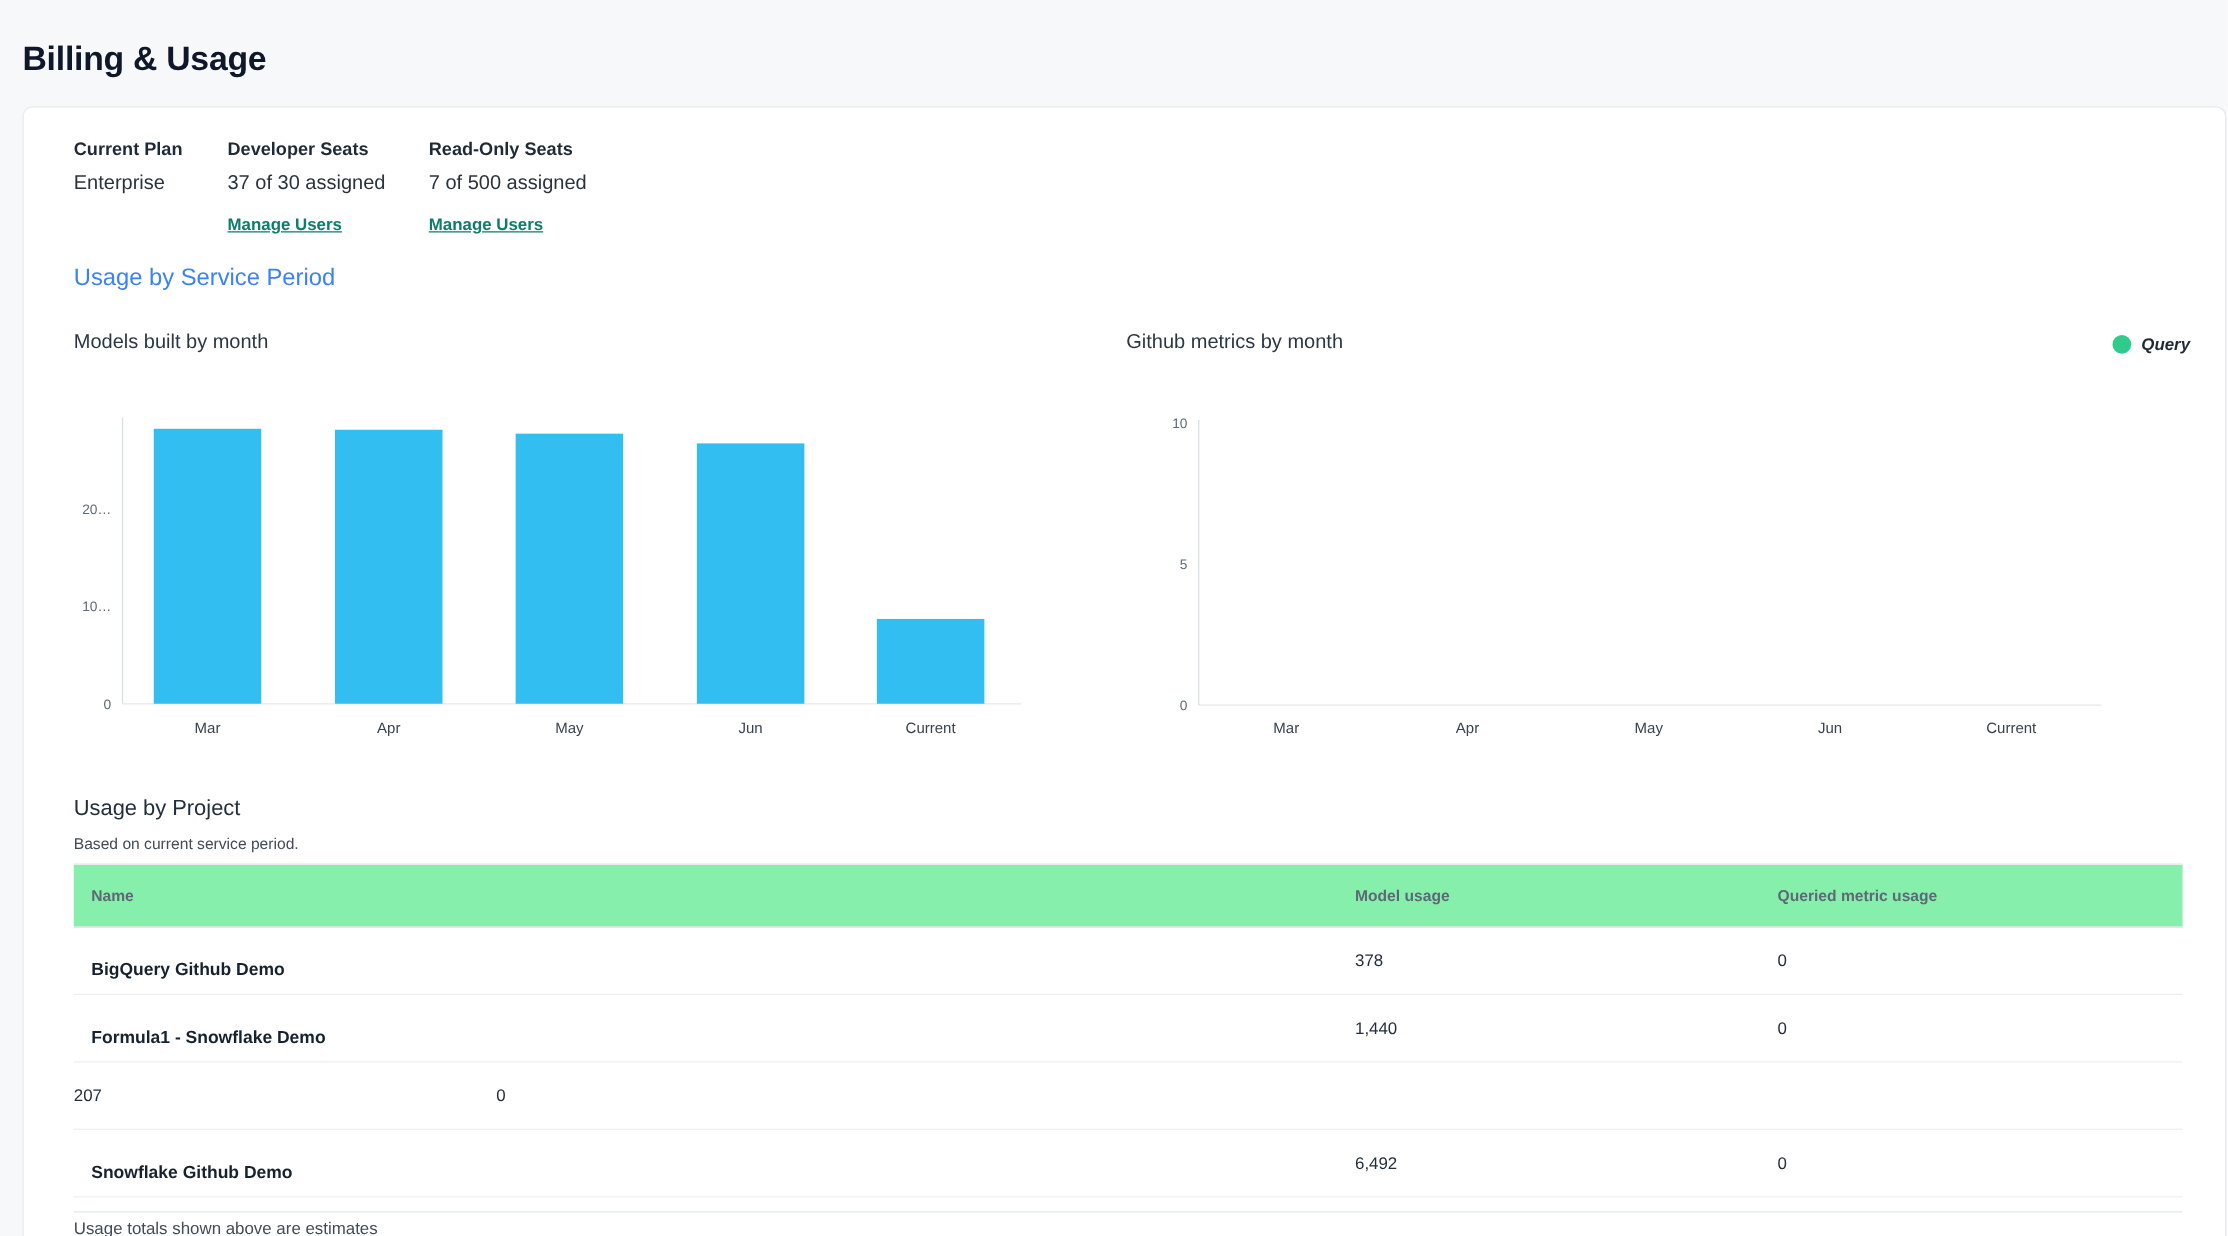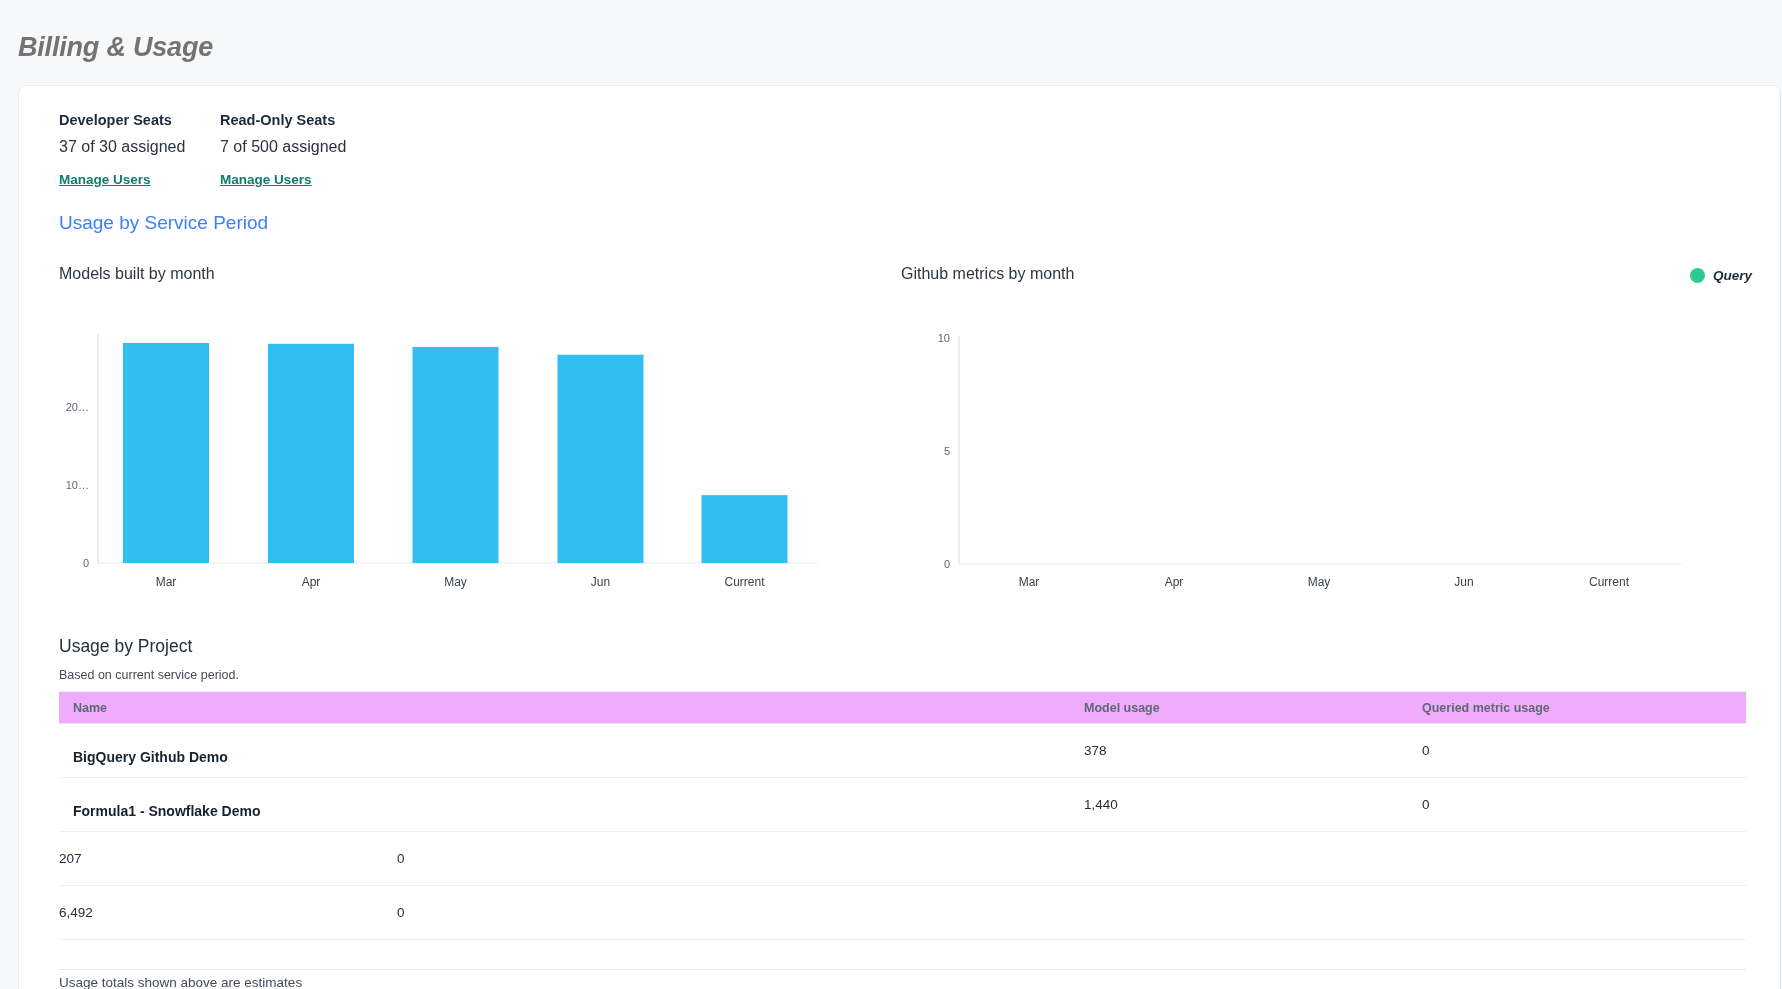--- a/index.html
+++ b/index.html
@@ -3,21 +3,21 @@
 <meta charset="utf-8">
 <style>
   html,body{margin:0;padding:0;}
   body{
     width:1782px;height:989px;overflow:hidden;position:relative;
     background:#f7f8f9;color:#1e2a38;
     font-family:"Liberation Sans", sans-serif;
   }
   .page-title{
     position:absolute;left:18px;top:14px;
-    font-size:27px;font-weight:700;color:#737373;letter-spacing:-0.2px;font-style:italic;
+    font-size:27px;font-weight:700;color:#0f172a;letter-spacing:-0.2px;
   }
   .card{
     position:absolute;left:18px;top:85px;width:1763px;height:960px;
     background:#ffffff;border:1px solid #e7eaee;border-radius:8px 8px 0 0;
     box-sizing:border-box;
   }
   
   .plan-row{position:absolute;left:40px;top:26px;display:flex;}
   .plan-col1{width:123px;}
   .plan-col2{width:161px;}
@@ -37,41 +37,45 @@
   #chart-1{left:882px;width:880px;height:310px;}
   svg text{font-family:"Liberation Sans", sans-serif;}
   .legend{position:absolute;left:1671px;top:182px;display:flex;align-items:center;gap:8px;}
   .legend-dot{width:15px;height:15px;border-radius:50%;background:#2fcb8e;}
   .legend-label{font-size:13.5px;font-weight:700;color:#1e2a38;font-style:italic;}
   
   .project-title{position:absolute;left:40px;top:550px;font-size:17.5px;color:#222f3c;}
   .project-subtitle{position:absolute;left:40px;top:582px;font-size:12.5px;color:#414c57;}
   .usage-table{position:absolute;left:40px;top:605px;width:1687px;}
   .thead{
-    height:33px;background:#f0abfc;display:flex;align-items:center;
+    height:51px;background:#86efac;display:flex;align-items:center;
     border-top:1px solid #e9ecef;border-bottom:1px solid #e3e7ea;box-sizing:border-box;
   }
   .th{font-size:12.5px;font-weight:600;color:#5d6a76;}
   .c1{width:1025px;padding-left:14px;box-sizing:border-box;}
   .c2{width:338px;}
   .c3{width:310px;}
   .tr{height:53px;display:flex;align-items:center;border-bottom:1px solid #edf0f2;}
   .cell-name{font-size:14px;font-weight:700;color:#16222f;margin-top:12px;}
   .cell-num{font-size:13.5px;color:#242f3a;}
   .table-bottom-divider{position:absolute;left:40px;top:883px;width:1687px;border-bottom:1px solid #e3e7ea;}
   .footer-note{position:absolute;left:40px;top:889px;font-size:13.5px;color:#414c57;}
 </style>
 </head>
 <body>
 
 <h1 class="page-title">Billing &amp; Usage</h1>
 
 <div class="card">
 
   <div class="plan-row">
+    <div class="plan-col1">
+      <div class="plan-label">Current Plan</div>
+      <div class="plan-value">Enterprise</div>
+    </div>
     <div class="plan-col2">
       <div class="plan-label">Developer Seats</div>
       <div class="plan-value">37 of 30 assigned</div>
       <a class="plan-link">Manage Users</a>
     </div>
     <div class="plan-col3">
       <div class="plan-label">Read-Only Seats</div>
       <div class="plan-value">7 of 500 assigned</div>
       <a class="plan-link">Manage Users</a>
     </div>
@@ -134,20 +138,21 @@
     <div class="tr">
       <div class="cell-name c1">Formula1 - Snowflake Demo</div>
       <div class="cell-num c2">1,440</div>
       <div class="cell-num c3">0</div>
     </div>
     <div class="tr">
       <div class="cell-num c2">207</div>
       <div class="cell-num c3">0</div>
     </div>
     <div class="tr">
+      <div class="cell-name c1">Snowflake Github Demo</div>
       <div class="cell-num c2">6,492</div>
       <div class="cell-num c3">0</div>
     </div>
   </div>
 
   <div class="table-bottom-divider"></div>
   <div class="footer-note">Usage totals shown above are estimates</div>
 
 </div>
 

